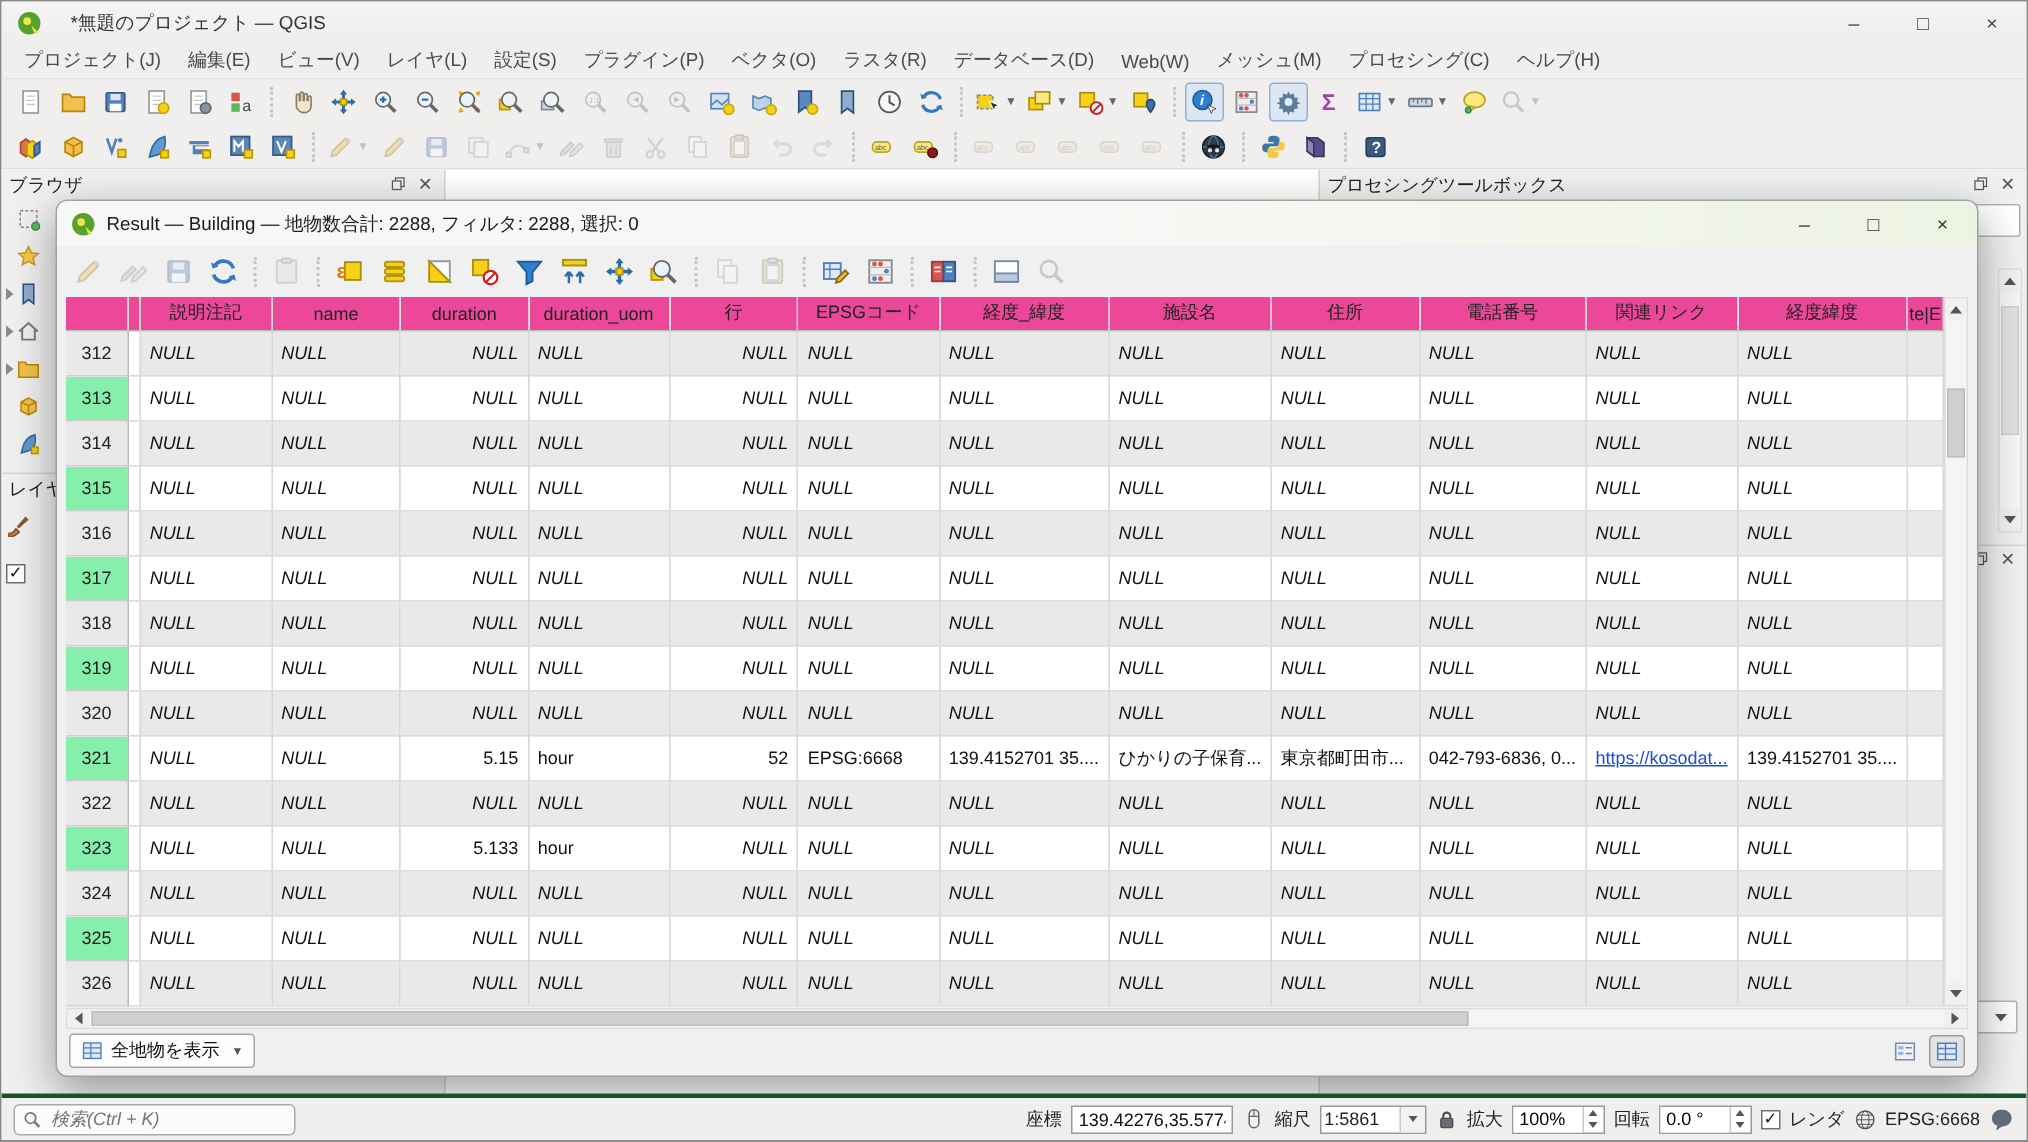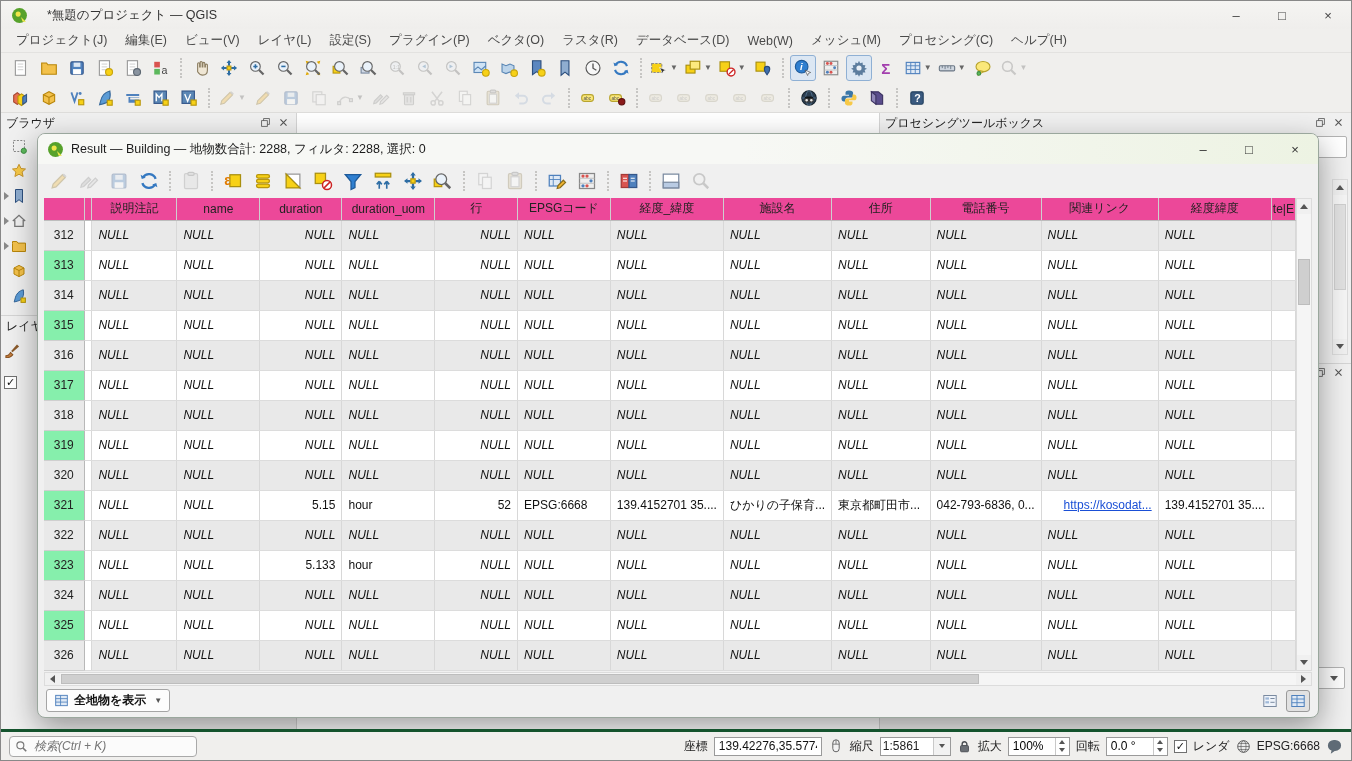--- a/index.html
+++ b/index.html
@@ -76,27 +76,27 @@
   table.attr{border-collapse:collapse;table-layout:fixed;}
   table.attr th{height:22px;background:#ec4899;border-right:1px solid #cfcfcf;border-bottom:1px solid #bdbdbd;font-weight:normal;font-size:12px;color:#222;overflow:hidden;white-space:nowrap;}
   table.attr td{height:30px;border-right:1px solid #d8d8d8;border-bottom:1px solid #dcdcdc;font-size:12px;color:#111;padding:0 6px;overflow:hidden;white-space:nowrap;background:#fff;vertical-align:middle;}
   table.attr tr.alt td{background:#e9e9e9;}
   table.attr td.rowhdr{background:#86efac;border-right:1px solid #b8b8b8;border-bottom:1px solid #cfcfcf;text-align:center;color:#222;padding:0 3px;}
   table.attr td.blankcol{padding:0;background:#fff;}
   table.attr tr.alt td.blankcol{background:#fff;}
   td.null{color:#9b9b9b;font-style:italic;}
   td.num{text-align:right;}
   td.top{vertical-align:top;padding-top:2px;}
-  td .link{color:#1a4fd6;text-decoration:underline;margin-left:16px;}
+  td .link{color:#1a4fd6;text-decoration:underline;}
   .vscroll{width:16px;position:relative;background:#f5f5f5;border:1px solid #dcdcdc;}
   .vscroll .thumb{position:absolute;left:1px;right:1px;top:60px;height:46px;background:#cfcfcf;border:1px solid #bdbdbd;}
   .hscroll{height:14px;margin:1px 6px 0 6px;position:relative;background:#f5f5f5;border:1px solid #dcdcdc;}
   .hscroll .thumb{position:absolute;top:1px;bottom:1px;left:16px;width:918px;background:#cfcfcf;border:1px solid #bdbdbd;}
   .hs-btn{position:absolute;top:0;bottom:0;width:15px;background:#f0f0f0;display:flex;align-items:center;justify-content:center;}
-  .dlg-footer{height:30px;display:flex;align-items:center;padding:2px 8px 2px 8px;font-weight:bold;}
+  .dlg-footer{height:30px;display:flex;align-items:center;padding:2px 8px 2px 8px;}
   .filter-btn{height:23px;display:flex;align-items:center;gap:5px;border:1px solid #a5a5a5;border-radius:3px;background:#fdfdfd;padding:0 7px;font-size:12px;color:#111;}
   .filter-btn .dd{font-size:8px;color:#555;margin-left:3px;}
   .view-toggles{margin-left:auto;display:flex;gap:4px;}
   .vt{width:24px;height:22px;display:flex;align-items:center;justify-content:center;border:1px solid transparent;border-radius:3px;}
   .vt.pressed{background:#e2e2e2;border-color:#9a9a9a;}
 </style>
 </head>
 <body>
 
 <div id="app">

